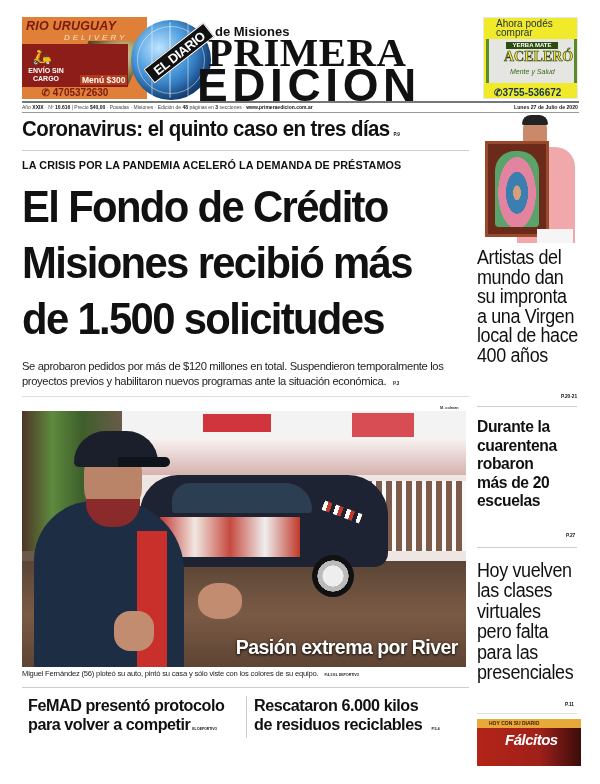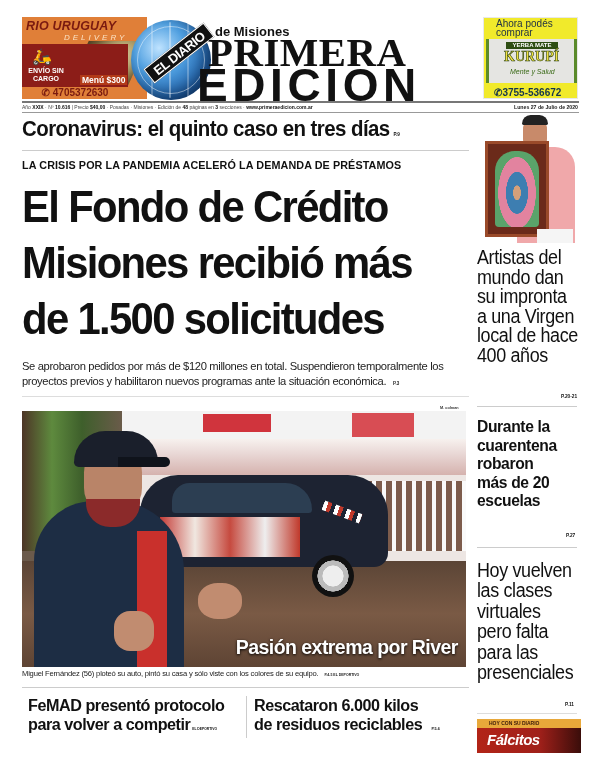--- a/index.html
+++ b/index.html
@@ -108,21 +108,21 @@
   .rc-h2 .l{display:block}
   .rc-p2{left:566px;top:533px;font-size:4.8px;font-weight:bold}
   .rc-r2{left:477px;top:547px;width:100px;height:1px;background:#ccc}
   .rc-h3{left:477px;top:560px;font-size:19.5px;line-height:20.4px;letter-spacing:-0.4px;transform:scaleX(.92);transform-origin:left;white-space:nowrap}
   .rc-h3 .l{display:block}
   .rc-p3{left:565px;top:702px;font-size:4.8px;font-weight:bold}
   .rc-r3{left:477px;top:713px;width:100px;height:1px;background:#ddd}
 
   .falcitos{left:477px;top:719px;width:104px;height:32px}
   .falcitos .top{height:9px;background:#e8a83a;font-weight:bold;font-size:5px;line-height:9px;color:#3a1a0a;padding-left:12px}
-  .falcitos .bot{height:25px;background:linear-gradient(90deg,#b22417 0,#a0201a 60%,#3a0d0a 100%);color:#fff;font-weight:bold;font-style:italic;font-size:15px;line-height:23px;padding-left:10px;letter-spacing:-0.5px}
+  .falcitos .bot{height:38px;background:linear-gradient(90deg,#b22417 0,#a0201a 60%,#3a0d0a 100%);color:#fff;font-weight:bold;font-style:italic;font-size:15px;line-height:23px;padding-left:28px;letter-spacing:-0.5px}
 </style>
 </head>
 <body>
 
 <div class="abs ad-rio">
   <div class="food"></div>
   <div class="band"></div>
   <span class="t1">RIO URUGUAY</span>
   <span class="t2">DELIVERY</span>
   <span class="moto">🛵</span>
@@ -134,21 +134,21 @@
 <div class="abs globe"></div>
 <div class="abs eldiario">EL DIARIO</div>
 <div class="abs demis">de Misiones</div>
 <div class="abs primera">PRIMERA</div>
 <div class="abs edicion">EDICION</div>
 
 <div class="abs ad-kurupi">
   <span class="ahora" style="width:60px;display:block">Ahora podés comprar</span>
   <div class="scroll"></div>
   <span class="brand">YERBA MATE</span>
-  <span class="kurupi">KURUPÍ</span>
+  <span class="kurupi">ACELERÓ</span>
   <span class="fresh">Mente y Salud</span>
   <span class="phone">✆3755-536672</span>
 </div>
 
 <div class="abs rule-top"></div>
 <div class="abs infoline">
   <span>Año </span><b>XXIX</b><span> · Nº </span><b>10.616</b><span> | Precio </span><b>$40,00</b><span> · Posadas · Misiones · Edición de </span><b>48</b><span> páginas en </span><b>3</b><span> secciones · </span><b>www.primeraedicion.com.ar</b>
 </div>
 <div class="abs dateline">Lunes 27 de Julio de 2020</div>
 <div class="abs rule-info"></div>

